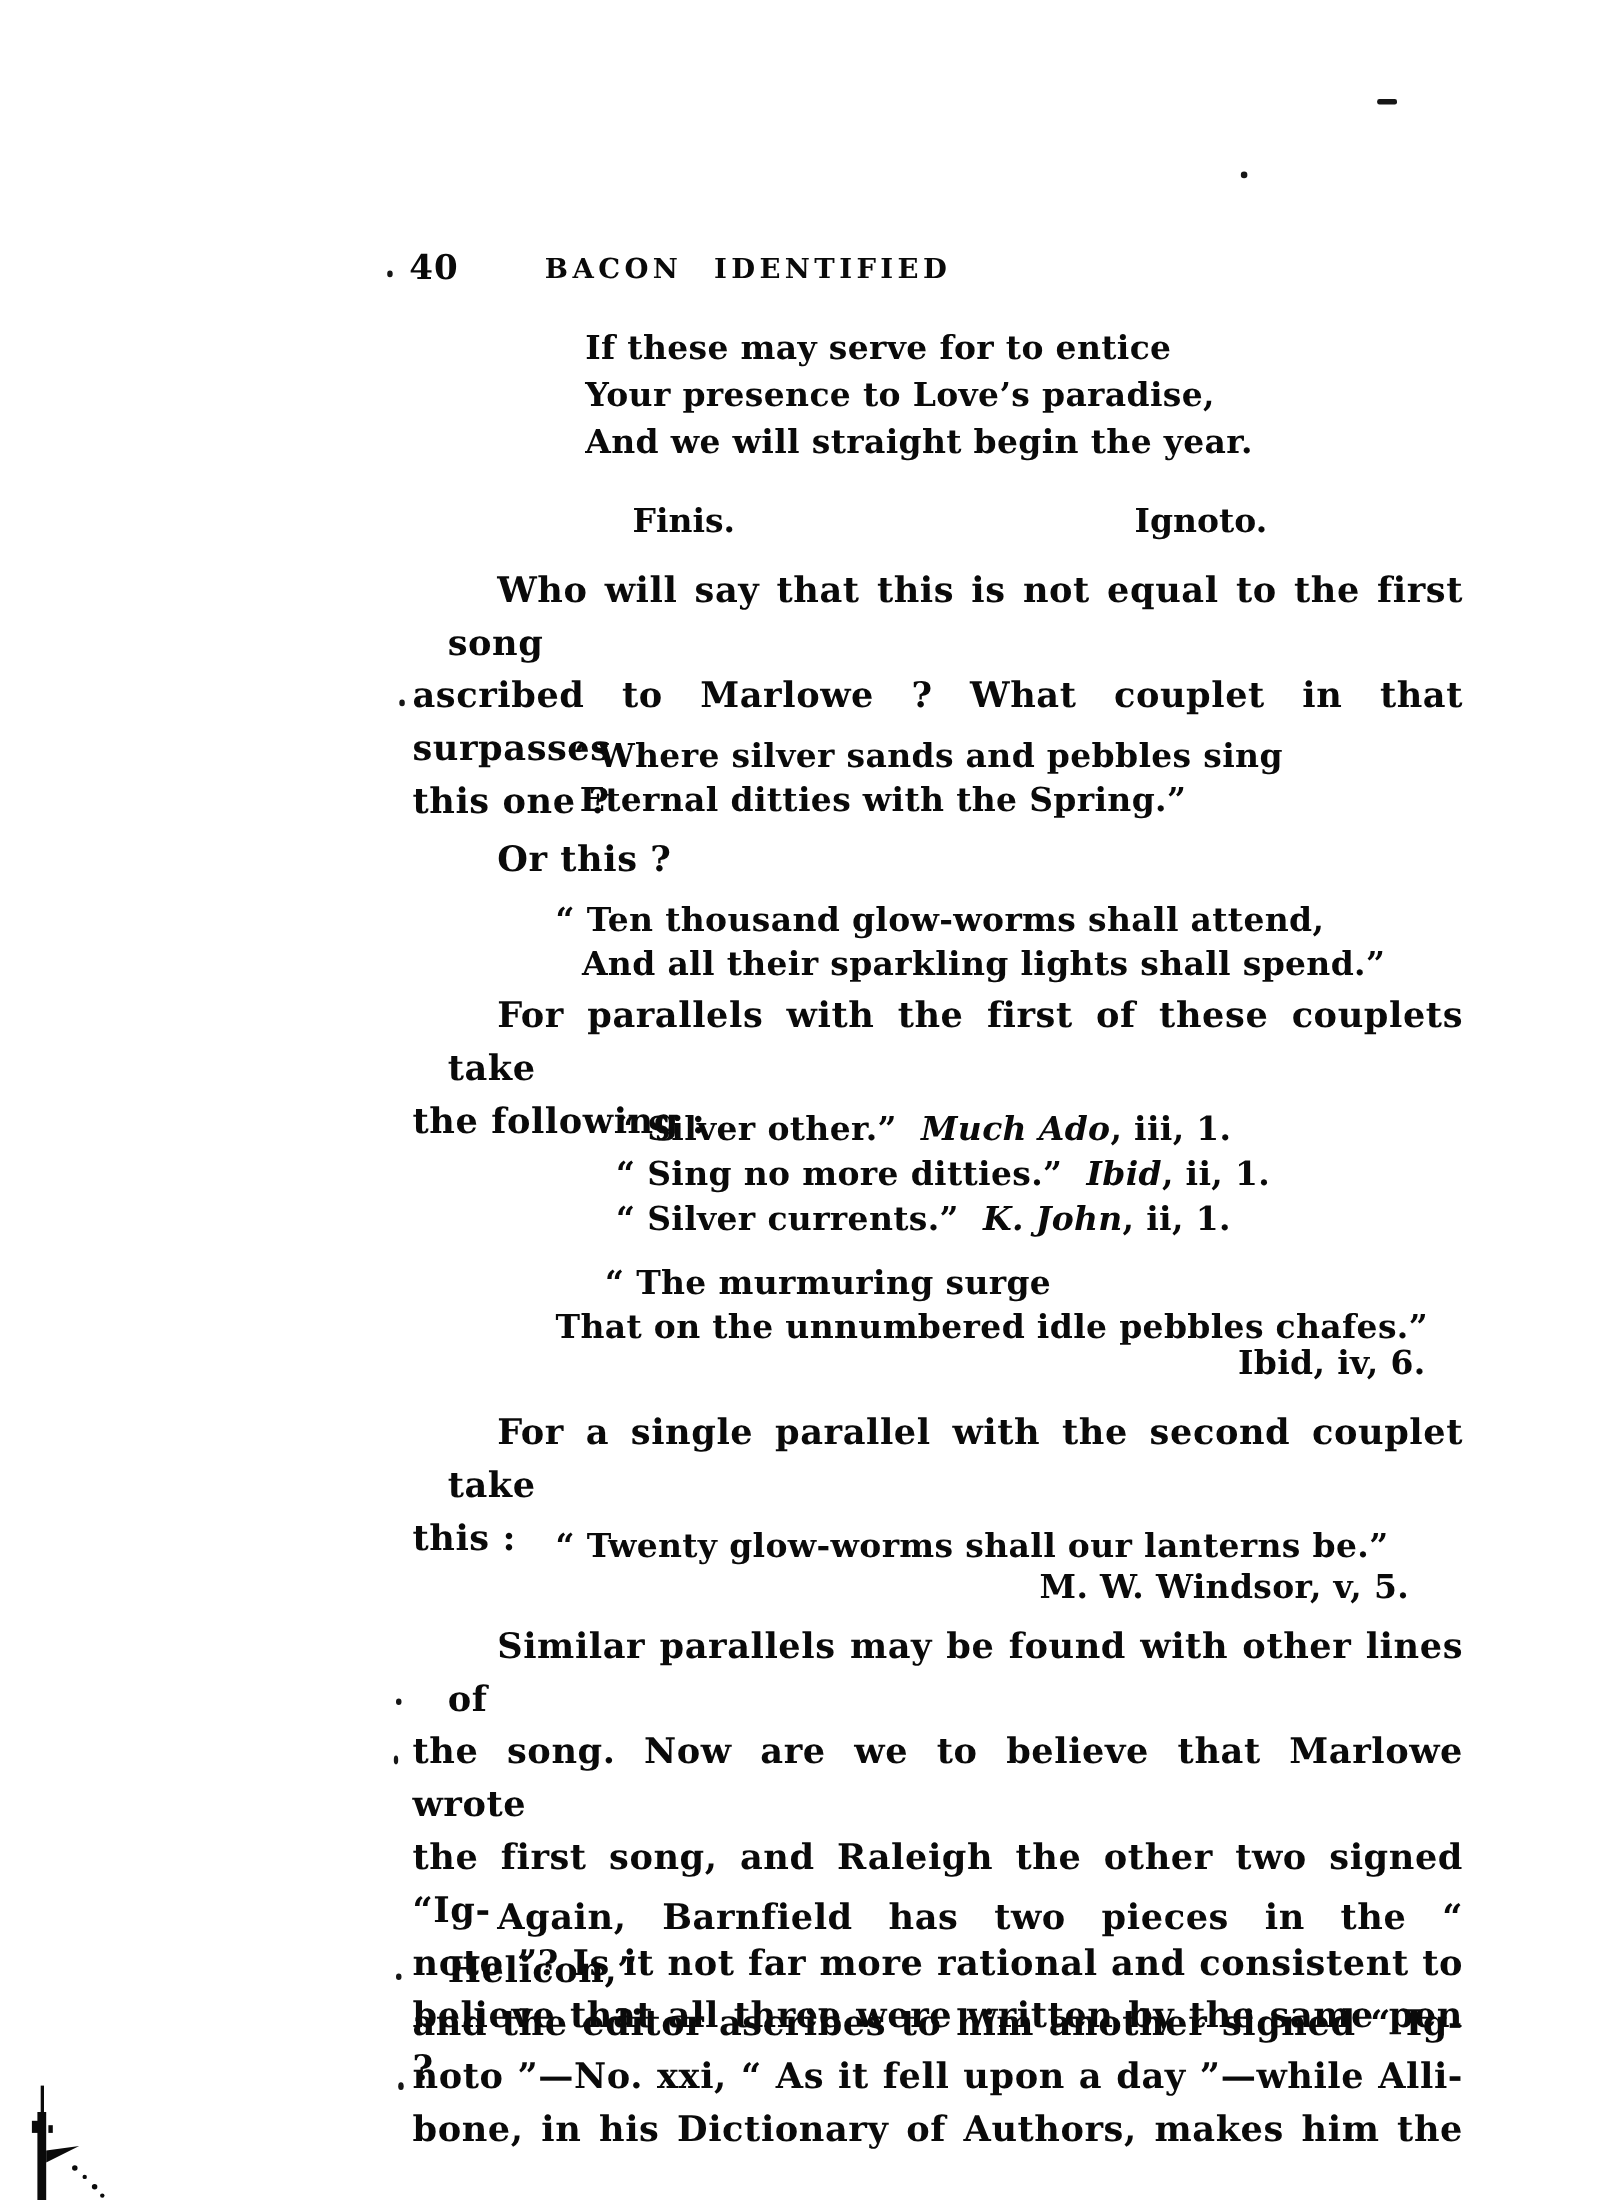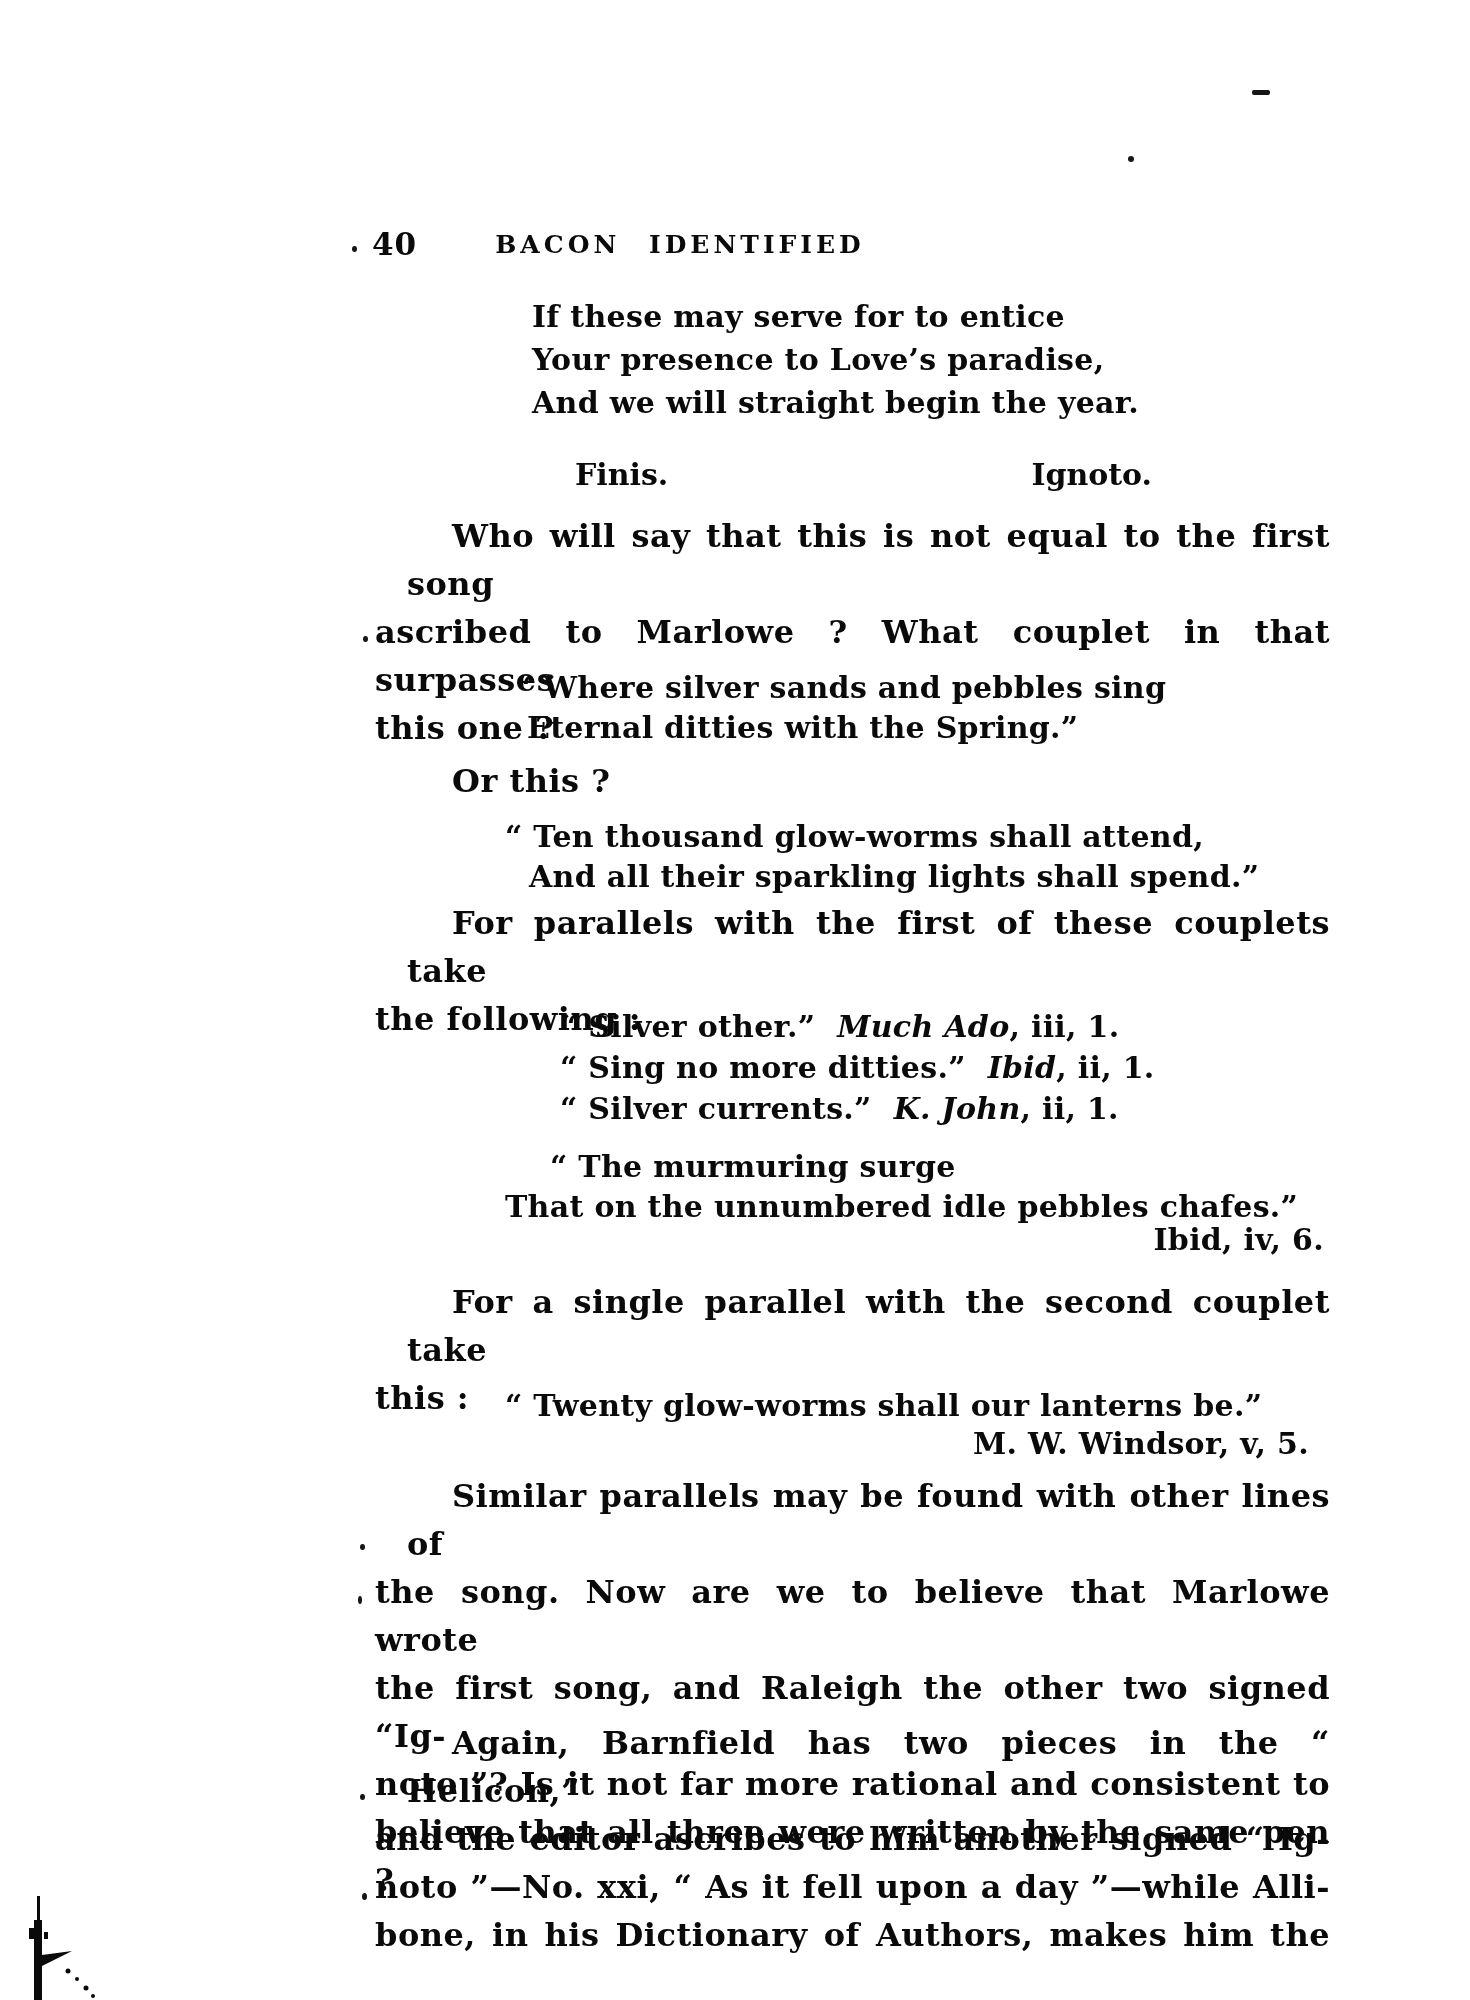--- a/index.html
+++ b/index.html
@@ -38,21 +38,21 @@
   .it { }
 
   .qblock {
     position: absolute;
     font-size: 30px; line-height: 40px; font-weight: 700;
     letter-spacing: 0.3px; white-space: nowrap;
   }
   .citations { line-height: 41px; }
   .src { font-style: italic; margin-left: 22px; }
   .cite-right {
-    position: absolute; left: 394px; text-align: right;
+    position: absolute; left: 366px; text-align: right;
     font-size: 30px; font-weight: 700; letter-spacing: 0.3px;
   }
 
   
   .para {
     position: absolute; left: 375px; width: 955px;
     font-size: 32px; line-height: 48px; font-weight: 700;
     letter-spacing: 0.5px;
   }
   .pline { text-align: justify; text-align-last: justify; }

